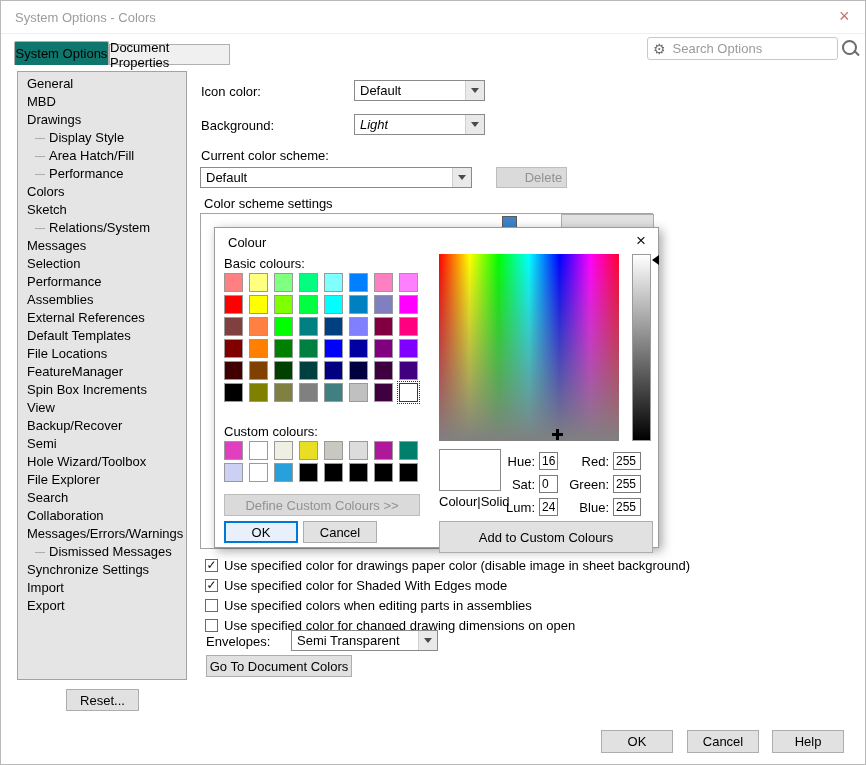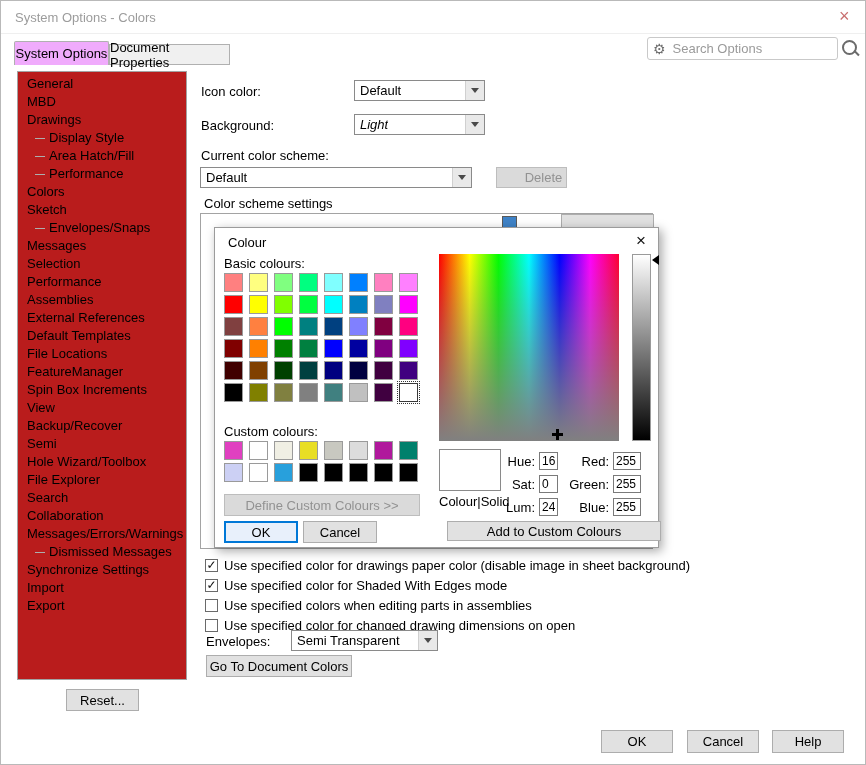--- a/index.html
+++ b/index.html
@@ -5,32 +5,32 @@
   html,body{margin:0;padding:0;background:#fff;}
   .win{position:relative;width:866px;height:765px;background:#ffffff;border:1px solid #b9b9b9;
        font-family:"Liberation Sans",sans-serif;font-size:13px;color:#000;overflow:hidden;box-sizing:border-box;}
   .lbl{position:absolute;white-space:nowrap;}
   
   .titlebar{position:absolute;left:0;top:0;width:866px;height:32px;background:#fff;border-bottom:1px solid #efefef;}
   .title-text{position:absolute;left:14px;top:9px;color:#9c9c9c;font-size:13px;}
   .win-close{position:absolute;left:838px;top:5px;font-size:18px;color:var(--closex,#c96f6f);cursor:default;}
   
   .tab{position:absolute;display:flex;align-items:center;justify-content:center;box-sizing:border-box;font-size:13px;}
-  .tab.active{left:13px;top:40px;width:95px;height:24px;background:#f0abfc;border:1px solid #b0b0b0;border-bottom:none;border-radius:2px 2px 0 0;z-index:2;}
+  .tab.active{left:13px;top:40px;width:95px;height:24px;background:#0f766e;border:1px solid #b0b0b0;border-bottom:none;border-radius:2px 2px 0 0;z-index:2;}
   .tab.inactive{left:108px;top:43px;width:121px;height:21px;background:#f0f0f0;border:1px solid #b0b0b0;}
   
   .search-wrap{position:absolute;left:646px;top:36px;width:191px;height:23px;border:1px solid #c9c9c9;border-radius:3px;
                background:#fff;display:flex;align-items:center;padding:0 5px;box-sizing:border-box;gap:5px;}
   .gear{font-size:14px;color:#6e6e6e;line-height:1;}
   .search-input{flex:1;border:0;outline:none;font-family:"Liberation Sans",sans-serif;font-size:13px;color:#333;min-width:0;background:transparent;}
   .search-input::placeholder{color:#9a9a9a;}
   .mag{position:absolute;left:841px;top:39px;width:11px;height:11px;border:2px solid #6b6b6b;border-radius:50%;}
   .mag::after{content:"";position:absolute;left:9px;top:10px;width:7px;height:2px;background:#6b6b6b;transform:rotate(45deg);}
   
-  .sidebar{position:absolute;left:16px;top:70px;width:170px;height:609px;border:1px solid #a3a3a3;background:#b91c1c;
+  .sidebar{position:absolute;left:16px;top:70px;width:170px;height:609px;border:1px solid #a3a3a3;background:#e5e5e5;
            box-sizing:border-box;padding-top:3px;overflow:hidden;}
   .side-item{position:relative;height:18px;line-height:18px;padding-left:9px;white-space:nowrap;font-size:13px;}
   .side-item.child{padding-left:31px;}
   .side-item.child::before{content:"";position:absolute;left:17px;top:9px;width:10px;height:1px;background:#adadad;}
   
   .combo{position:absolute;height:21px;border:1px solid #8a8a8a;background:#fff;box-sizing:border-box;
          display:flex;align-items:center;justify-content:space-between;padding-left:5px;font-size:13px;}
   .combo-val{white-space:nowrap;overflow:hidden;}
   .combo-arrow{width:18px;height:100%;background:#e9e9e9;border-left:1px solid #d0d0d0;display:flex;align-items:center;justify-content:center;flex:none;}
   .combo-arrow i{width:0;height:0;border-left:4px solid transparent;border-right:4px solid transparent;border-top:5px solid #4a4a4a;}
@@ -94,21 +94,21 @@
 
   <div class="sidebar">
       <div class="side-item">General</div>
       <div class="side-item">MBD</div>
       <div class="side-item">Drawings</div>
       <div class="side-item child">Display Style</div>
       <div class="side-item child">Area Hatch/Fill</div>
       <div class="side-item child">Performance</div>
       <div class="side-item sel">Colors</div>
       <div class="side-item">Sketch</div>
-      <div class="side-item child">Envelopes/Snaps</div>
+      <div class="side-item child">Relations/System</div>
       <div class="side-item">Messages</div>
       <div class="side-item">Selection</div>
       <div class="side-item">Performance</div>
       <div class="side-item">Assemblies</div>
       <div class="side-item">External References</div>
       <div class="side-item">Default Templates</div>
       <div class="side-item">File Locations</div>
       <div class="side-item">FeatureManager</div>
       <div class="side-item">Spin Box Increments</div>
       <div class="side-item">View</div>
@@ -285,16 +285,16 @@
     <span class="num-lbl" style="left:282px;top:272px;width:38px;">Lum:</span>
     <input class="num" style="left: 324px; top: 270px;" value="240">
 
     <span class="num-lbl" style="left:344px;top:226px;width:50px;">Red:</span>
     <input class="num" style="left: 398px; top: 224px; width: 28px;" value="255">
     <span class="num-lbl" style="left:344px;top:249px;width:50px;">Green:</span>
     <input class="num" style="left: 398px; top: 247px; width: 28px;" value="255">
     <span class="num-lbl" style="left:344px;top:272px;width:50px;">Blue:</span>
     <input class="num" style="left: 398px; top: 270px; width: 28px;" value="255">
 
-    <div class="btn" style="left:224px;top:293px;width:214px;height:20px;margin-left:8px;">Add to Custom Colours</div>
+    <div class="btn" style="left:224px;top:293px;width:214px;height:32px;">Add to Custom Colours</div>
   </div>
 
 </div>
 
 </body></html>

